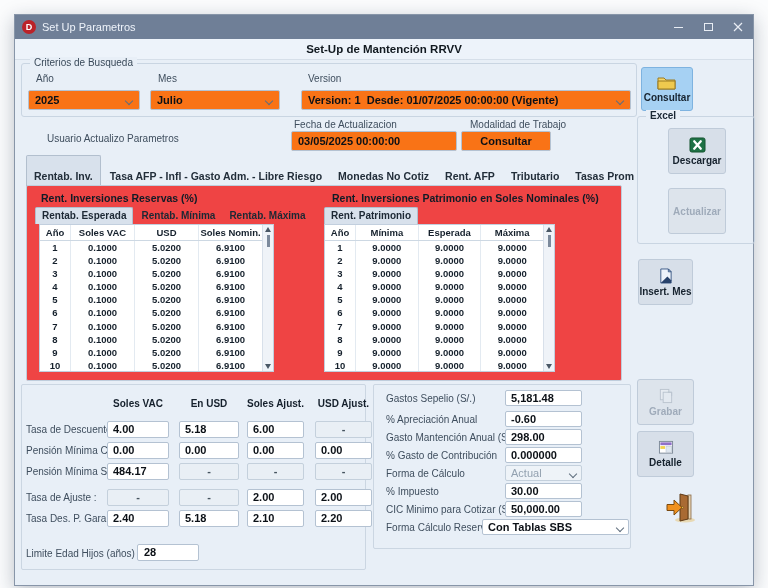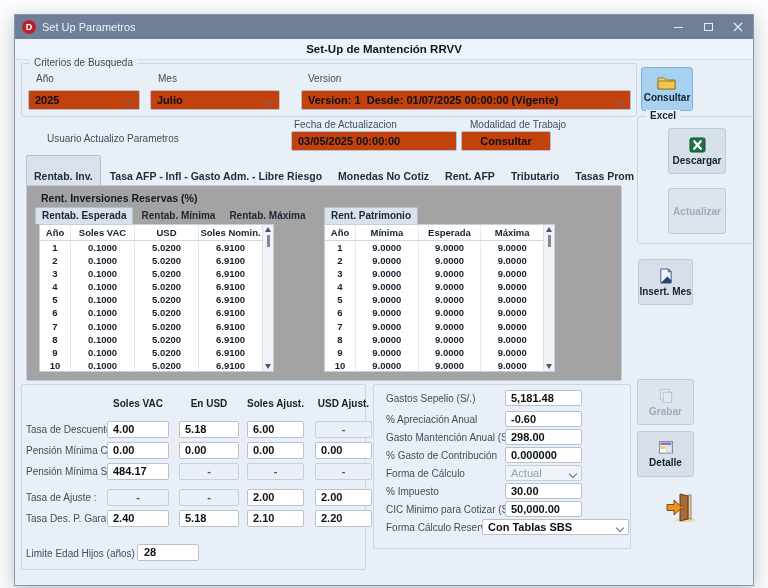--- a/index.html
+++ b/index.html
@@ -13,29 +13,29 @@
   .wbtn{width:30px;height:24px;display:flex;align-items:center;justify-content:center;color:#e8edf4;}
   .glyph-min{width:9px;height:1px;background:#e8edf4;}
   .glyph-max{width:9px;height:8px;border:1px solid #e8edf4;}
   
   .appheader{position:absolute;left:0;top:24px;right:0;height:21px;background:#edf3fa;border-bottom:1px solid #d6dfe9;display:flex;align-items:center;justify-content:center;font-size:11.5px;font-weight:bold;color:#10181f;}
   
   .gbox{position:absolute;border:1px solid #c9d5e2;border-radius:3px;}
   .legend{position:absolute;top:-7px;left:8px;background:#e8eff7;padding:0 4px;font-size:10px;color:#3a4a5a;}
   .legend.b{font-weight:bold;color:#1b2835;}
   .flabel{position:absolute;font-size:10px;color:#3f4e5e;white-space:nowrap;}
-  .combo,.tinput{position:absolute;height:20px;background:#c2410c;border:1px solid #b4c2d2;border-radius:2px;font-weight:bold;font-size:11px;color:#0b1016;display:flex;align-items:center;padding:0 6px;white-space:pre;overflow:hidden;}
+  .combo,.tinput{position:absolute;height:20px;background:#f97316;border:1px solid #b4c2d2;border-radius:2px;font-weight:bold;font-size:11px;color:#0b1016;display:flex;align-items:center;padding:0 6px;white-space:pre;overflow:hidden;}
   .combo{padding-right:18px;}
   .chev{width:6px;height:6px;border-right:1.5px solid #5f6e7e;border-bottom:1.5px solid #5f6e7e;transform:rotate(45deg);position:absolute;right:7px;top:6px;}
   
   .maintabs{position:absolute;left:11px;top:150px;height:21px;display:flex;align-items:flex-end;gap:2px;}
   .maintabs .tab{padding:14px 7px 4px;font-size:10.5px;font-weight:600;color:#222e3a;white-space:nowrap;}
   .maintabs .tab.active{background:#d8e1ec;border:1px solid #b2bfce;border-bottom:none;border-radius:2px 2px 0 0;font-weight:bold;}
   
-  .cpanel{position:absolute;left:11px;top:170px;width:596px;height:196px;background:#a3a3a3;border:1px solid #bfcddc;border-radius:2px;}
+  .cpanel{position:absolute;left:11px;top:170px;width:596px;height:196px;background:#ef4444;border:1px solid #bfcddc;border-radius:2px;}
   .phead{position:absolute;top:6px;font-size:10.5px;font-weight:bold;color:#101b26;white-space:nowrap;}
   .subtabs{position:absolute;top:20px;height:18px;display:flex;align-items:flex-end;gap:2px;}
   .subtabs .tab{padding:2px 6px 3px;font-size:10px;font-weight:bold;color:#1c2834;white-space:nowrap;}
   .subtabs .tab.active{background:#d8e1ec;border:1px solid #b2bfce;border-bottom:none;border-radius:2px 2px 0 0;}
   
   .tbox{position:absolute;top:38px;height:148px;background:#fff;border:1px solid #c2cfde;display:flex;}
   .dtable{flex:1;overflow:hidden;}
   .trow{display:flex;height:13.1px;}
   .trow.thead{height:16px;border-bottom:1px solid #cdd8e3;}
   .tc{flex:1;text-align:center;font-size:9.5px;font-weight:600;color:#15202c;line-height:13px;border-left:1px solid #e3eaf1;overflow:hidden;}
@@ -134,20 +134,21 @@
         <div class="tab active">Rentab. Inv.</div>
         <div class="tab">Tasa AFP - Infl - Gasto Adm. - Libre Riesgo</div>
         <div class="tab">Monedas No Cotiz</div>
         <div class="tab">Rent. AFP</div>
         <div class="tab">Tributario</div>
         <div class="tab">Tasas Prom</div>
       </div>
 
     <div class="cpanel">
       <span class="phead" style="left:14px;">Rent. Inversiones Reservas (%)</span>
+      <span class="phead" style="left:305px;">Rent. Inversiones Patrimonio en Soles Nominales (%)</span>
 
       <div class="subtabs" style="left:8px;">
           <div class="tab active">Rentab. Esperada</div>
           <div class="tab">Rentab. Mínima</div>
           <div class="tab">Rentab. Máxima</div>
         </div>
       <div class="subtabs" style="left:297px;">
           <div class="tab active">Rent. Patrimonio</div>
         </div>
 

